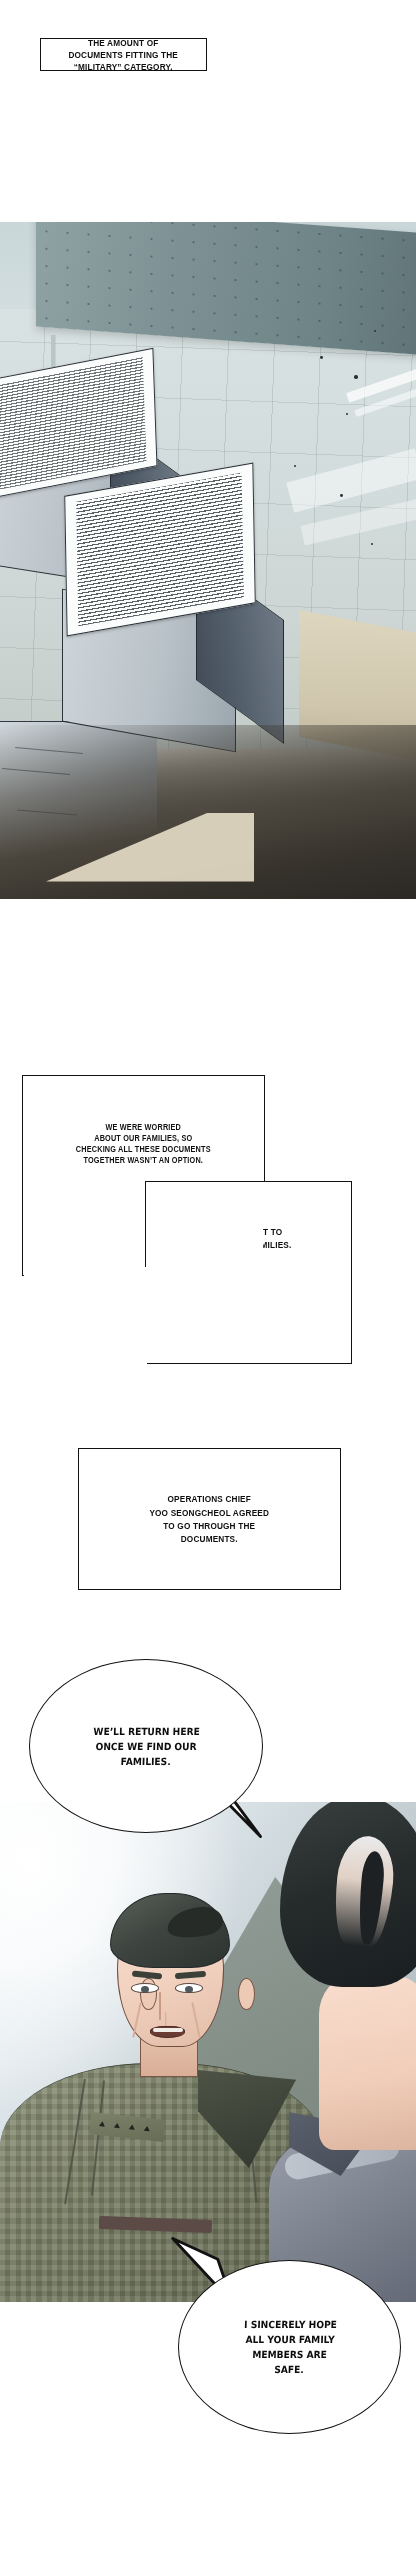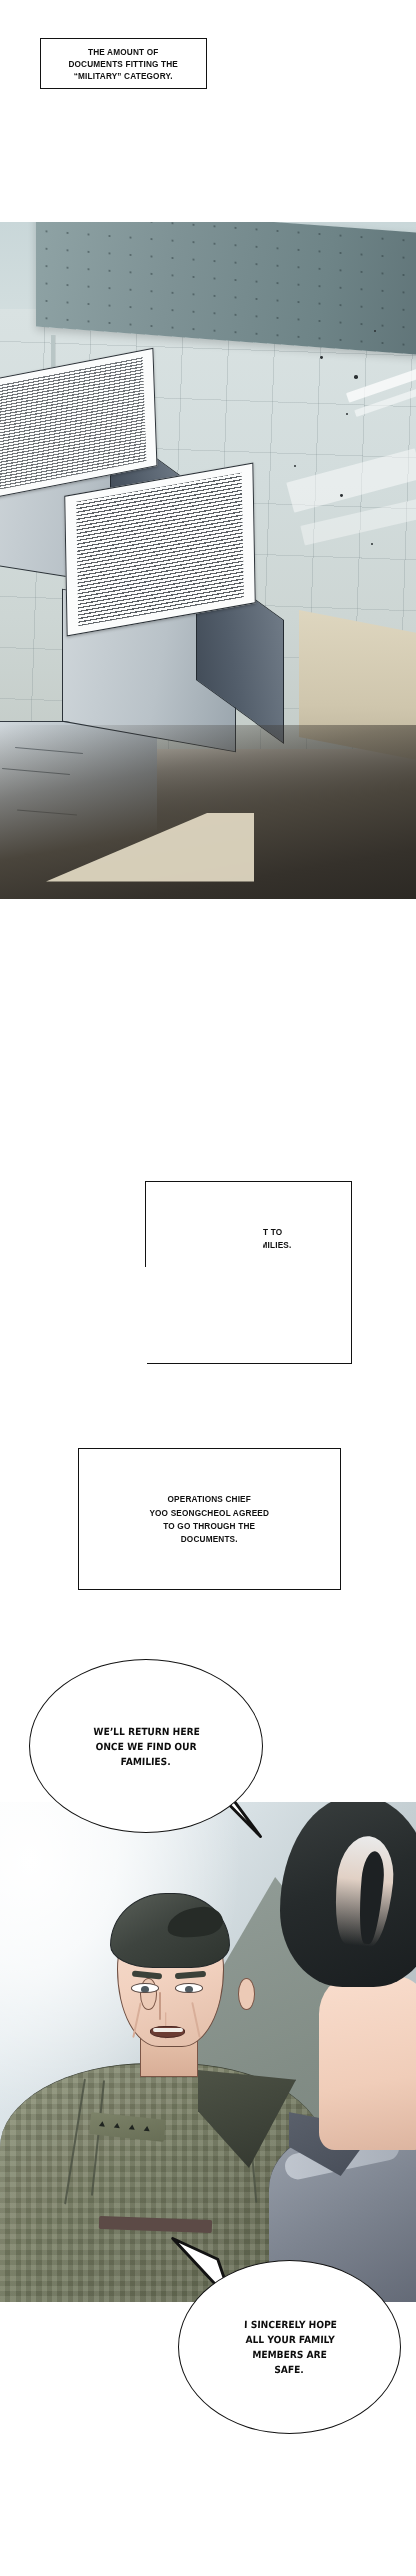--- a/index.html
+++ b/index.html
@@ -126,21 +126,21 @@
   }
   .nbox p{
     font-family:"Liberation Sans Narrow","Liberation Sans",sans-serif;
     font-weight:700;
     color:#101010;
     letter-spacing:0.2px;
     transform:scaleX(.84);
     white-space:pre-line;
   }
 
-  #box-military{ left:40px; top:38px; width:167px; height:51px;align-items:center; }
+  #box-military{ left:40px; top:38px; width:167px; height:33px;align-items:center; }
   #box-military p{ font-size:9.8px; line-height:12px; }
 
   #box-pages{ left:57px; top:260px; width:127px; height:44px; }
   #box-pages p{ font-size:10.4px; line-height:13.3px; }
 
   
   #box-worried{ left:22px; top:1075px; width:243px; height:201px; }
   #box-worried p{ font-size:8.7px; line-height:11px; position:relative; top:-32px; }
 
   #box-setout{ left:145px; top:1181px; width:207px; height:183px; }
@@ -354,20 +354,26 @@
     <div class="tan-wedge"></div>
   </div>
 
   <div class="nbox" id="box-military">
     <p>THE AMOUNT OF
 DOCUMENTS FITTING THE
 “MILITARY” CATEGORY.</p>
   </div>
 
 
+  <div class="nbox" id="box-worried">
+    <p>WE WERE WORRIED
+ABOUT OUR FAMILIES, SO
+CHECKING ALL THESE DOCUMENTS
+TOGETHER WASN’T AN OPTION.</p>
+  </div>
   <div class="nbox" id="box-setout">
     <p>WE SET OUT TO
 FIND OUR FAMILIES.</p>
   </div>
 
   <div class="mask" style="left:146px;top:1182px;width:117px;height:92px;"></div>
   <div class="mask" style="left:24px;top:1267px;width:123px;height:97px;"></div>
 
   <div class="nbox" id="box-ops">
     <p>OPERATIONS CHIEF

